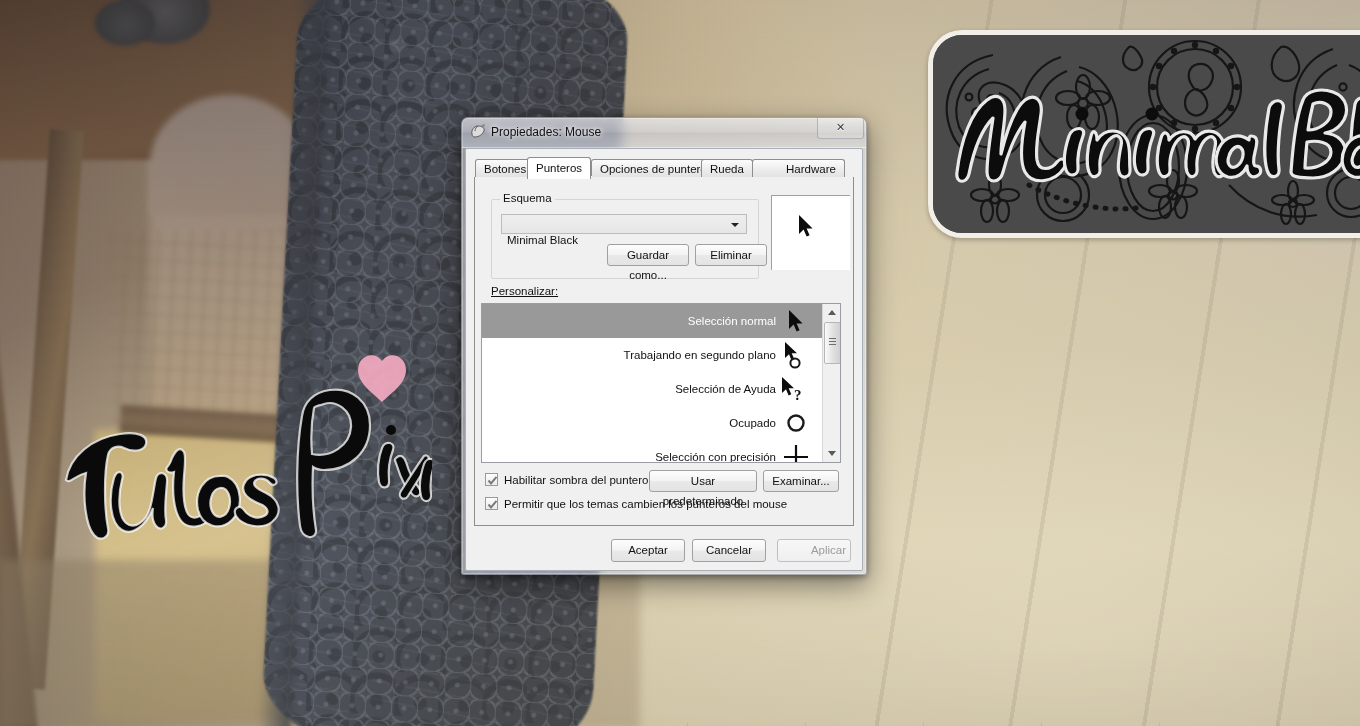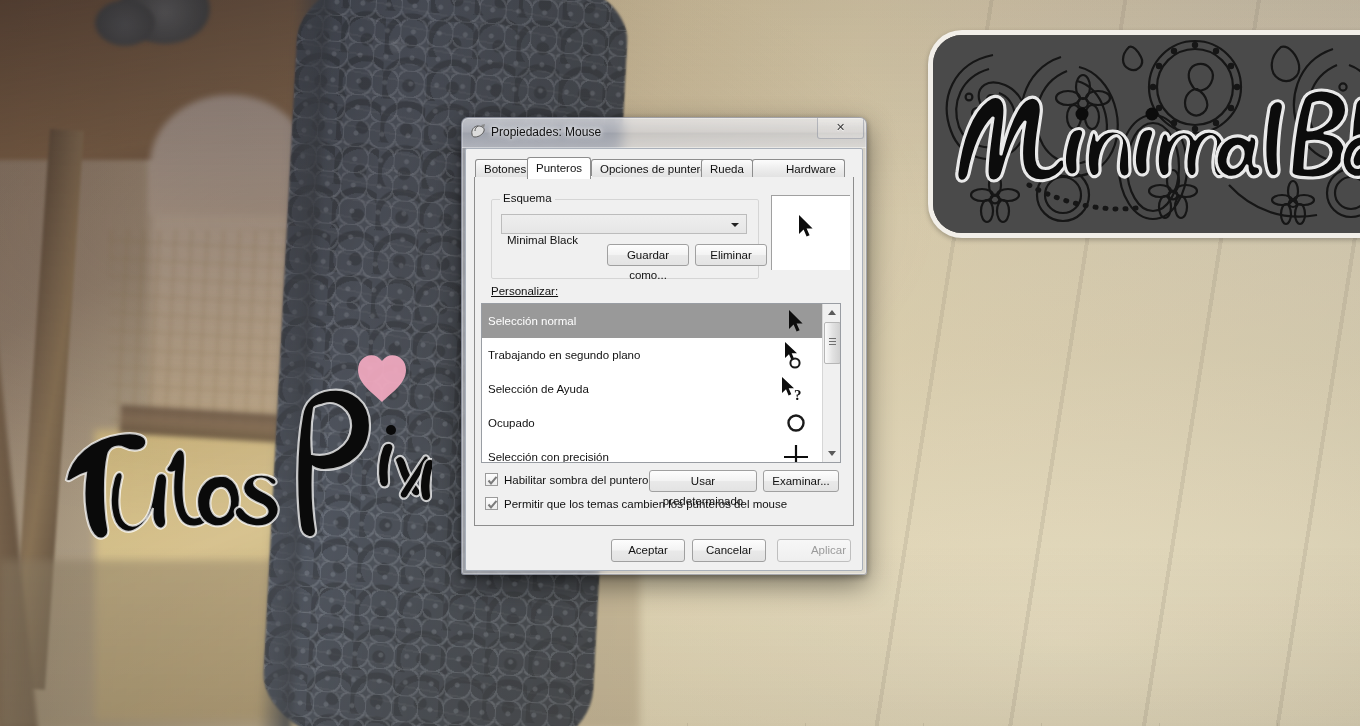--- a/index.html
+++ b/index.html
@@ -413,21 +413,21 @@
     align-items: center;
     padding: 0 0 0 6px;
     font-size: 11.5px;
     color: #111;
     cursor: pointer;
   }
   .list-row.selected {
     background: #999999;
     color: #ffffff;
   }
-  .list-row .label { flex: 1; }
+  .list-row .label { flex: 1; text-align: right; }
   .list-row .cursor-icon {
     width: 40px;
     display: flex;
     align-items: center;
     justify-content: center;
     margin-right: 24px;
   }
 
   
   #listscroll {

